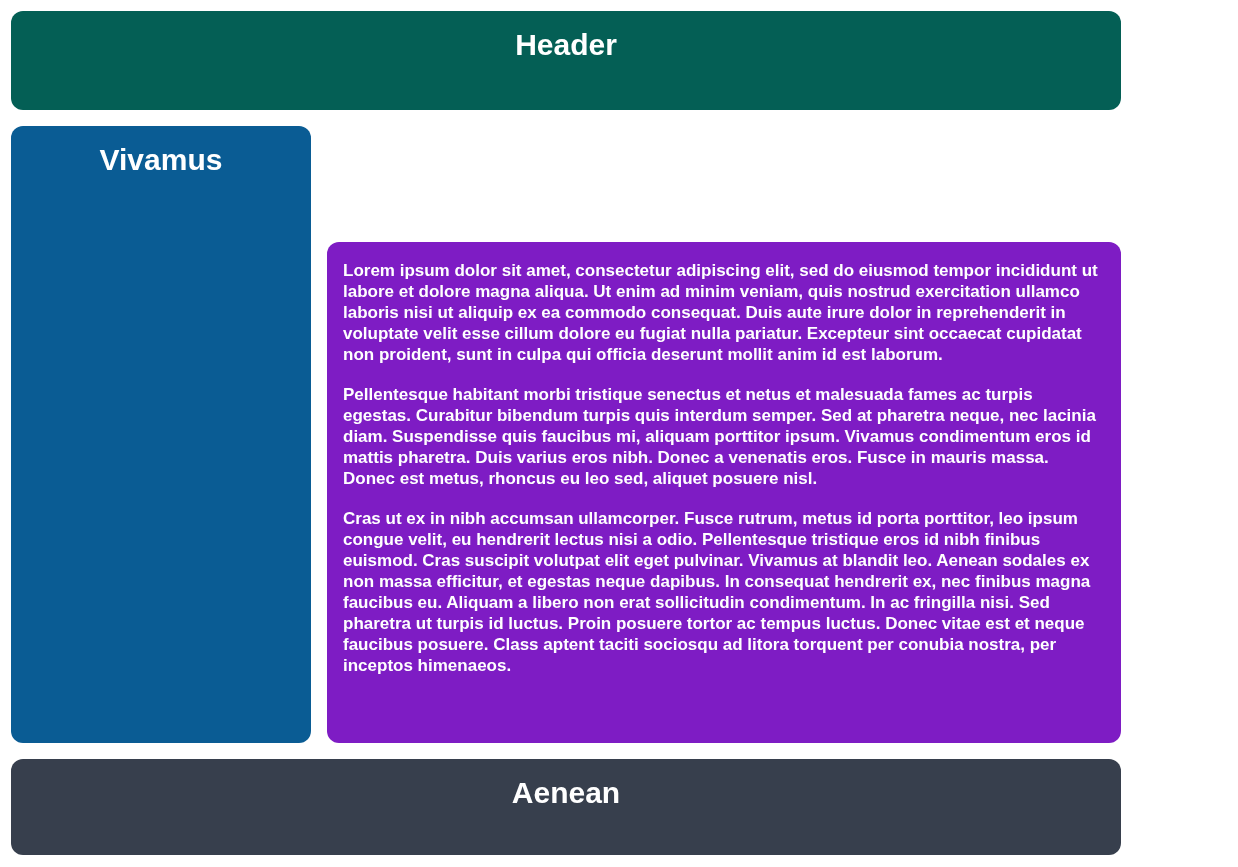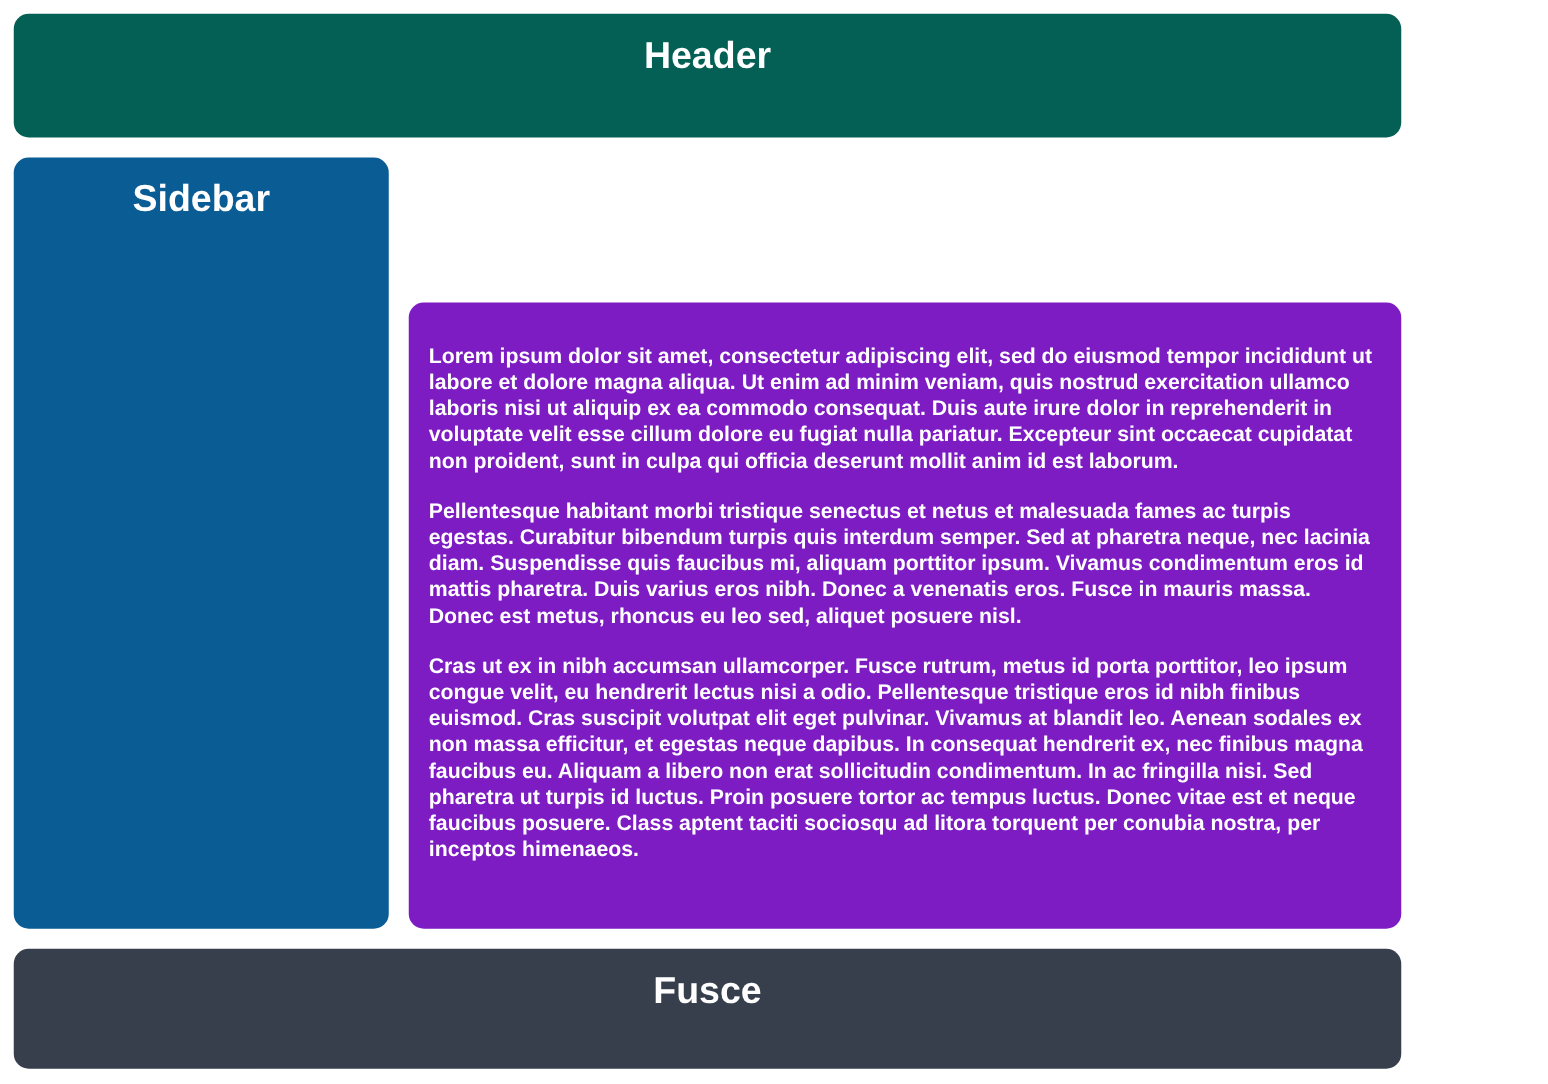--- a/index.html
+++ b/index.html
@@ -40,45 +40,45 @@
   .header  { grid-area: header; }
   .sidebar { grid-area: sidebar; }
   .nav     { grid-area: nav; }
   .article { grid-area: article; overflow: hidden; }
   .footer  { grid-area: footer; }
   .article .panel-title { padding-top: 18px; }
   .article-body {
     font-size: 17px;
     line-height: 21px;
     padding: 0 21px 0 16px;
-    margin-top: 32px;
+    margin-top: 18px;
   }
   .article-body p {
     margin: 0 0 19px 0;
   }
 </style>
 </head>
 <body style="background: rgb(255, 255, 255); color: rgb(255, 255, 255);">
 
 <div class="page">
 
   <header class="panel header" style="background: rgb(4, 95, 85);">
     <div class="panel-title">Header</div>
   </header>
 
   <aside class="panel sidebar" style="background: rgb(10, 92, 148);">
-    <div class="panel-title">Sidebar</div>
+    <div class="panel-title">Vivamus</div>
   </aside>
 
 
   <article class="panel article" style="background: rgb(126, 28, 196);">
     <div class="article-body">
       <p>Lorem ipsum dolor sit amet, consectetur adipiscing elit, sed do eiusmod tempor incididunt ut labore et dolore magna aliqua. Ut enim ad minim veniam, quis nostrud exercitation ullamco laboris nisi ut aliquip ex ea commodo consequat. Duis aute irure dolor in reprehenderit in voluptate velit esse cillum dolore eu fugiat nulla pariatur. Excepteur sint occaecat cupidatat non proident, sunt in culpa qui officia deserunt mollit anim id est laborum.</p>
       <p>Pellentesque habitant morbi tristique senectus et netus et malesuada fames ac turpis egestas. Curabitur bibendum turpis quis interdum semper. Sed at pharetra neque, nec lacinia diam. Suspendisse quis faucibus mi, aliquam porttitor ipsum. Vivamus condimentum eros id mattis pharetra. Duis varius eros nibh. Donec a venenatis eros. Fusce in mauris massa. Donec est metus, rhoncus eu leo sed, aliquet posuere nisl.</p>
       <p>Cras ut ex in nibh accumsan ullamcorper. Fusce rutrum, metus id porta porttitor, leo ipsum congue velit, eu hendrerit lectus nisi a odio. Pellentesque tristique eros id nibh finibus euismod. Cras suscipit volutpat elit eget pulvinar. Vivamus at blandit leo. Aenean sodales ex non massa efficitur, et egestas neque dapibus. In consequat hendrerit ex, nec finibus magna faucibus eu. Aliquam a libero non erat sollicitudin condimentum. In ac fringilla nisi. Sed pharetra ut turpis id luctus. Proin posuere tortor ac tempus luctus. Donec vitae est et neque faucibus posuere. Class aptent taciti sociosqu ad litora torquent per conubia nostra, per inceptos himenaeos.</p>
     </div>
   </article>
 
   <footer class="panel footer" style="background: rgb(55, 63, 77);">
-    <div class="panel-title">Fusce</div>
+    <div class="panel-title">Aenean</div>
   </footer>
 
 </div>
 
 </body></html>

